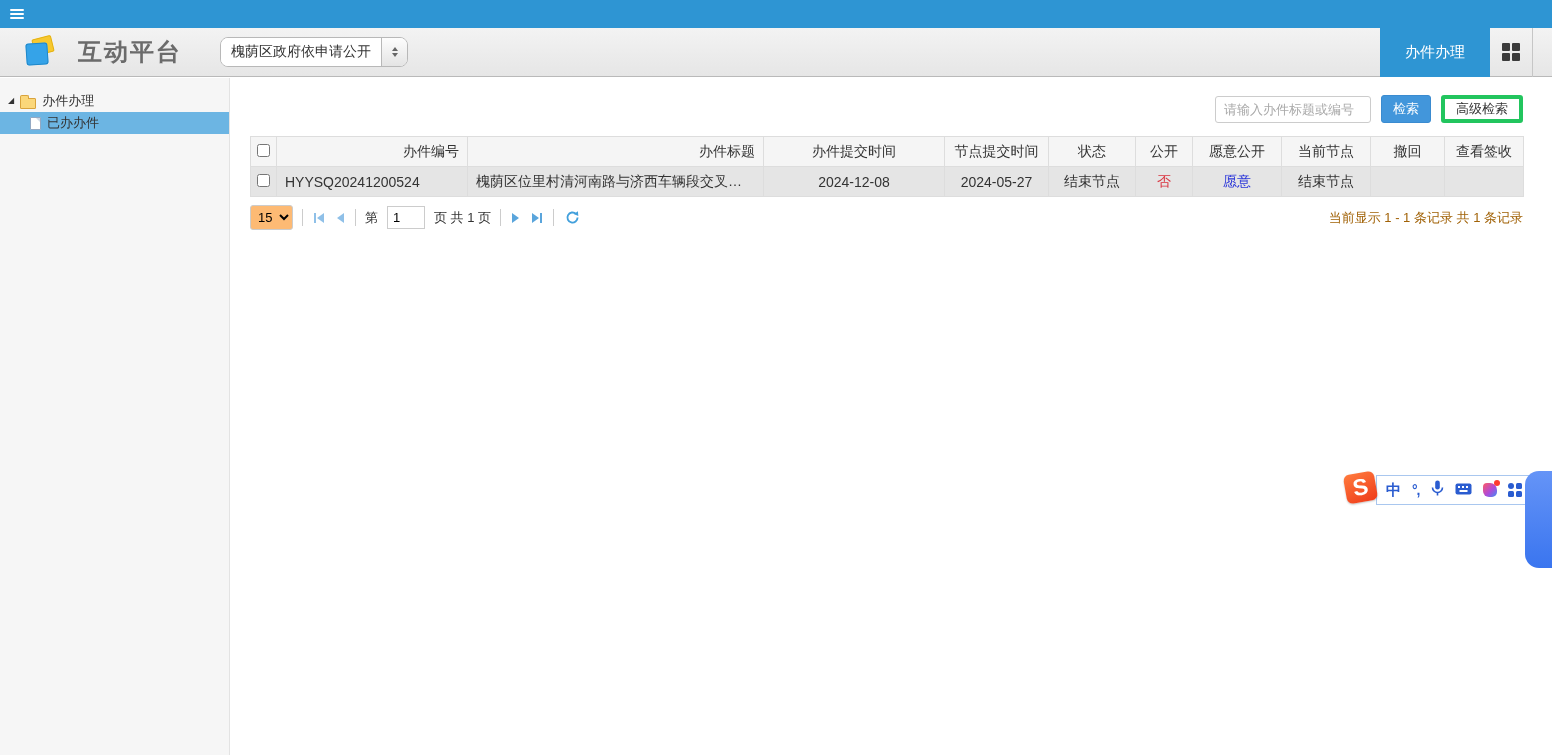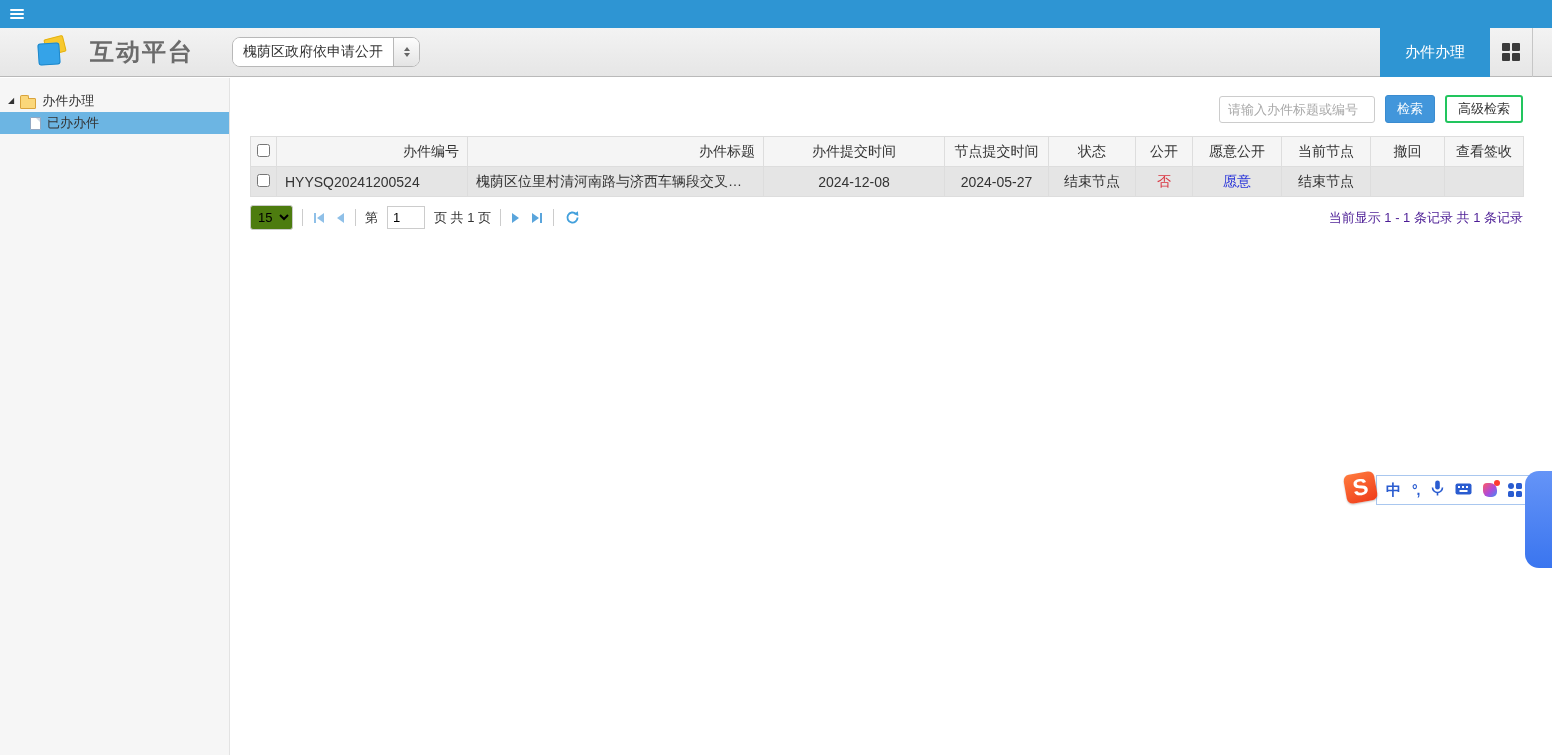--- a/index.html
+++ b/index.html
@@ -6,21 +6,21 @@
   html,body { width:1552px; height:755px; }
   body { font-family:"Liberation Sans","DejaVu Sans",sans-serif; background:#fff; overflow:hidden; }
   .screen { position:relative; width:1552px; height:755px; overflow:hidden; background:#fff; }
 
   
   .topbar { height:28px; background:#2e95d3; display:flex; align-items:center; padding-left:10px; }
   .hamburger { display:inline-flex; flex-direction:column; gap:2px; cursor:pointer; }
   .hamburger i { display:block; width:14px; height:2px; background:#fff; border-radius:1px; }
 
   
-  .header { height:49px; background:linear-gradient(#f3f3f3,#e6e6e6); border-bottom:1px solid #b9b9b9; display:flex; align-items:center; padding-left:36px; }
+  .header { height:49px; background:linear-gradient(#f3f3f3,#e6e6e6); border-bottom:1px solid #b9b9b9; display:flex; align-items:center; padding-left:24px; }
   .logo { position:relative; width:36px; height:30px; margin-right:18px; flex:0 0 auto; }
   .logo .paper-y { position:absolute; left:9px; top:0; width:20px; height:17px; background:#f7c82e; border-radius:2px; transform:rotate(-14deg); box-shadow:0 0 0 1px #e2b117 inset; }
   .logo .paper-b { position:absolute; left:2px; top:6px; width:22px; height:22px; background:#35a3e8; border-radius:3px; transform:rotate(-4deg); box-shadow:0 0 0 1px #2187c7 inset; }
   .app-title { font-size:24px; font-weight:bold; color:#6b6b6b; letter-spacing:2px; margin-right:38px; }
   .org-combo { display:flex; height:30px; border:1px solid #b8b8b8; border-radius:8px; overflow:hidden; background:#fff; }
   .org-combo .org-text { display:flex; align-items:center; padding:0 10px; font-size:14px; color:#333; background:#fff; min-width:138px; }
   .org-combo .spinner { width:26px; display:flex; flex-direction:column; align-items:center; justify-content:center; gap:2px; background:linear-gradient(#fdfdfd,#e4e4e4); border-left:1px solid #b8b8b8; cursor:pointer; }
   .org-combo .spinner .up { width:0; height:0; border-left:3px solid transparent; border-right:3px solid transparent; border-bottom:4px solid #666; }
   .org-combo .spinner .dn { width:0; height:0; border-left:3px solid transparent; border-right:3px solid transparent; border-top:4px solid #666; }
   .header-spacer { flex:1; }
@@ -43,44 +43,44 @@
 
   
   .main { position:absolute; left:231px; top:78px; right:0; bottom:0; background:#fff; }
   .breadcrumb-row { margin:0 29px 0 19px; padding:16px 0 11px 0; border-bottom:1px solid #ddd; font-size:15px; }
   .crumb-parent { color:#999; }
   .crumb-current { color:#333; font-weight:bold; margin-left:4px; }
   .toolbar-row { margin:17px 29px 0 19px; display:flex; justify-content:flex-end; align-items:center; gap:10px; }
   .search-input { width:156px; height:27px; border:1px solid #ccc; border-radius:3px; padding:0 8px; font-size:13px; color:#333; font-family:inherit; }
   .search-input::placeholder { color:#a9a9a9; }
   .btn-primary { height:28px; padding:0 11px; background:#4296db; color:#fff; border:1px solid #3a8bd0; border-radius:3px; font-size:13px; cursor:pointer; font-family:inherit; }
-  .btn-default { height:28px; padding:0 11px; background:#fff; color:#333; border:2px solid #22c55e; border-radius:3px; font-size:13px; cursor:pointer; font-family:inherit; }
+  .btn-default { height:28px; padding:0 11px; background:#fff; color:#333; border:4px solid #22c55e; border-radius:3px; font-size:13px; cursor:pointer; font-family:inherit; }
 
   
   .grid-table-wrap { margin:13px 29px 0 19px; }
   table.grid { width:1273px; table-layout:fixed; border-collapse:collapse; font-size:14px; color:#333; }
   table.grid th, table.grid td { border:1px solid #ddd; height:30px; padding:0 8px; overflow:hidden; white-space:nowrap; text-overflow:ellipsis; }
   table.grid th { background:#f5f5f5; font-weight:normal; text-align:right; }
   table.grid th.c, table.grid td.c { text-align:center; padding:0 4px; }
   table.grid td { background:#e5e5e5; }
   .cell-red { color:#d9333f; }
   .cell-blue { color:#2b36d9; cursor:pointer; }
 
   
   .pager-row { margin:8px 29px 0 19px; display:flex; align-items:center; justify-content:space-between; font-size:13px; color:#333; }
   .pager-left { display:flex; align-items:center; gap:9px; }
-  .page-size { height:25px; border:1px solid #ccc; border-radius:3px; background:#4d7c0f; font-size:13px; padding:0 3px; font-family:inherit; }
+  .page-size { height:25px; border:1px solid #ccc; border-radius:3px; background:#fdba74; font-size:13px; padding:0 3px; font-family:inherit; }
   .pg-sep { width:1px; height:17px; background:#ccc; }
   .pg-btn { display:flex; align-items:center; gap:1px; cursor:pointer; padding:2px; }
   .tri-l { width:0; height:0; border-top:5px solid transparent; border-bottom:5px solid transparent; border-right:7px solid #8fc0e8; }
   .tri-r { width:0; height:0; border-top:5px solid transparent; border-bottom:5px solid transparent; border-left:7px solid #5aa5dc; }
   .pg-bar-l { width:2px; height:10px; background:#8fc0e8; }
   .pg-bar-r { width:2px; height:10px; background:#5aa5dc; }
   .page-input { width:38px; height:23px; border:1px solid #ccc; text-align:left; padding:0 5px; font-size:13px; font-family:inherit; }
-  .pager-summary { font-size:13px; color:#4c1d95; }
+  .pager-summary { font-size:13px; color:#a16207; }
 
   
   .ime-bar { position:absolute; left:1376px; top:475px; width:200px; height:30px; background:#fff; border:1px solid #a9c7ef; display:flex; align-items:center; gap:11px; padding:0 9px; z-index:5; }
   .sogou-logo { position:absolute; left:-32px; top:-3px; width:31px; height:29px; background:linear-gradient(160deg,#ff7a3d,#ef3c1a); border-radius:6px; transform:rotate(-10deg); color:#fff; font-weight:bold; font-size:23px; display:flex; align-items:center; justify-content:center; box-shadow:0 1px 2px rgba(0,0,0,.25); }
   .ime-ch { color:#2a5cd0; font-weight:bold; font-size:15px; }
   .ime-punct { color:#2a5cd0; font-weight:bold; font-size:14px; letter-spacing:-1px; }
   .ime-skin { position:relative; width:14px; height:14px; border-radius:4px 7px 5px 6px; background:linear-gradient(135deg,#ff5964 0%,#b04ad8 55%,#3f8df5 100%); }
   .ime-skin::after { content:''; position:absolute; top:-3px; right:-3px; width:6px; height:6px; border-radius:50%; background:#ff3b30; }
   .ime-grid { display:grid; grid-template-columns:6px 6px; grid-template-rows:6px 6px; gap:2px; }
   .ime-grid i { background:#2a5cd0; border-radius:1.5px; }

